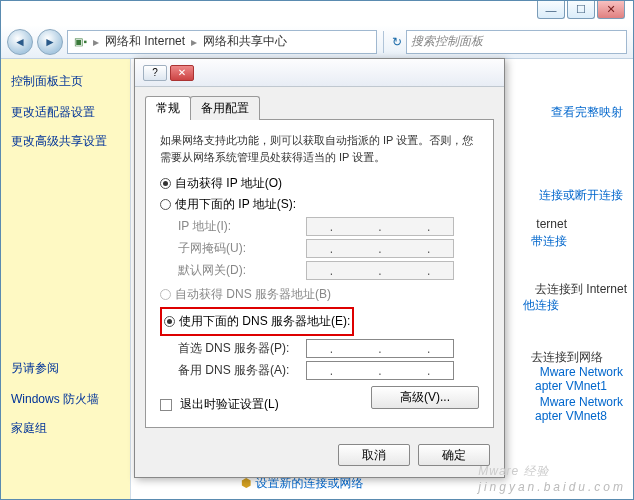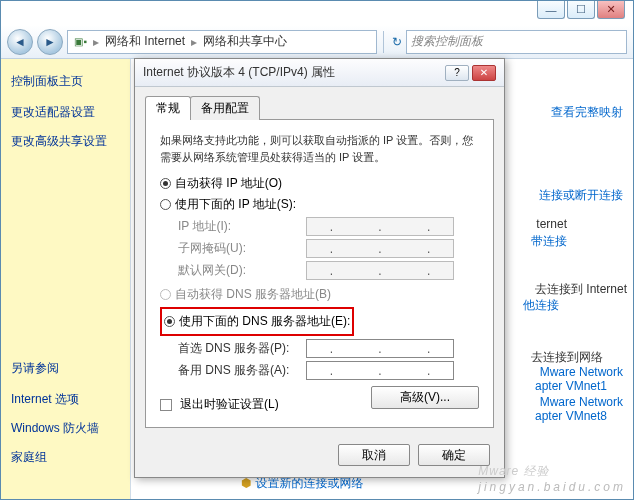--- a/index.html
+++ b/index.html
@@ -95,21 +95,20 @@
       <span>搜索控制面板</span>
     </div>
   </div>
 
   <div class="left-pane">
     <div class="left-heading">控制面板主页</div>
     <div class="left-link">更改适配器设置</div>
     <div class="left-link">更改高级共享设置</div>
     <div class="left-section2">
       <div class="left-heading">另请参阅</div>
-      <div class="left-link">Internet 选项</div>
       <div class="left-link">Windows 防火墙</div>
       <div class="left-link">家庭组</div>
     </div>
   </div>
 
   <div class="main-bg-links">
     <div class="rlink" style="right:10px; top:45px;">查看完整映射</div>
     <div class="rlink" style="right:10px; top:128px;">连接或断开连接</div>
     <div class="rlink" style="right:66px; top:158px; color:#333;">ternet</div>
     <div class="rlink" style="right:66px; top:174px;">带连接</div>
@@ -122,21 +121,20 @@
     <div class="rlink" style="right:26px; top:350px;">apter VMnet8</div>
     <div style="position:absolute; left:78px; top:395px; color:#555; font-weight:bold;">更改网络设置</div>
     <div class="rlink" style="left:110px; top:416px; color:#0066cc;">
       <span style="color:#d4a020; margin-right:4px;">⬢</span><span>设置新的连接或网络</span>
     </div>
   </div>
 </div>
 
 <div class="dialog">
   <div class="dlg-title">
-    <span>Internet 协议版本 4 (TCP/IPv4) 属性</span>
     <div class="dlg-ctrls">
       <div class="dlg-btn">?</div>
       <div class="dlg-btn close">✕</div>
     </div>
   </div>
   <div class="dlg-body">
     <div class="tabs">
       <div class="tab">常规</div>
       <div class="tab inactive">备用配置</div>
     </div>

